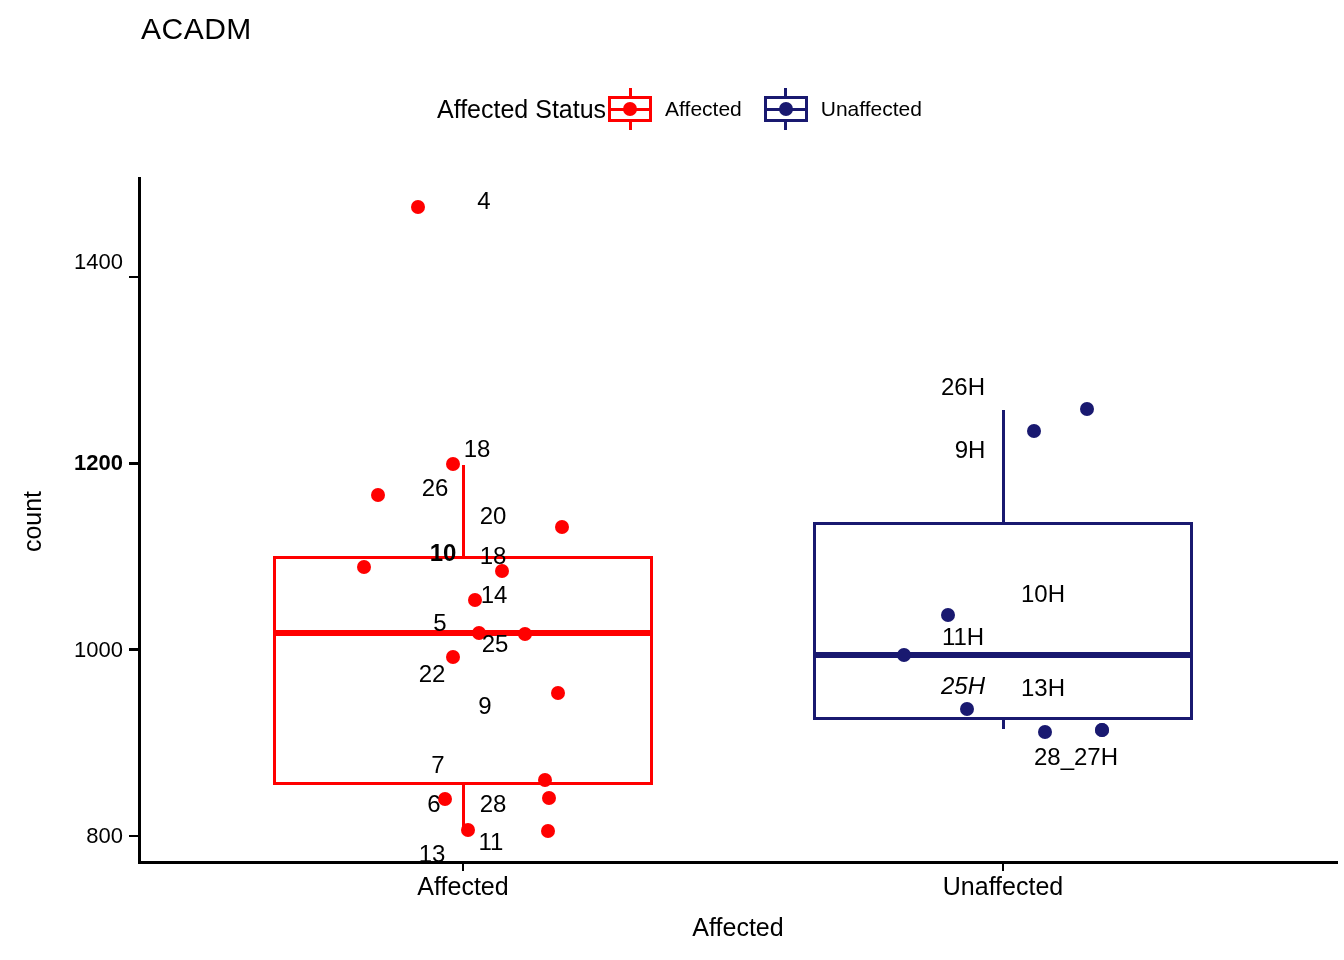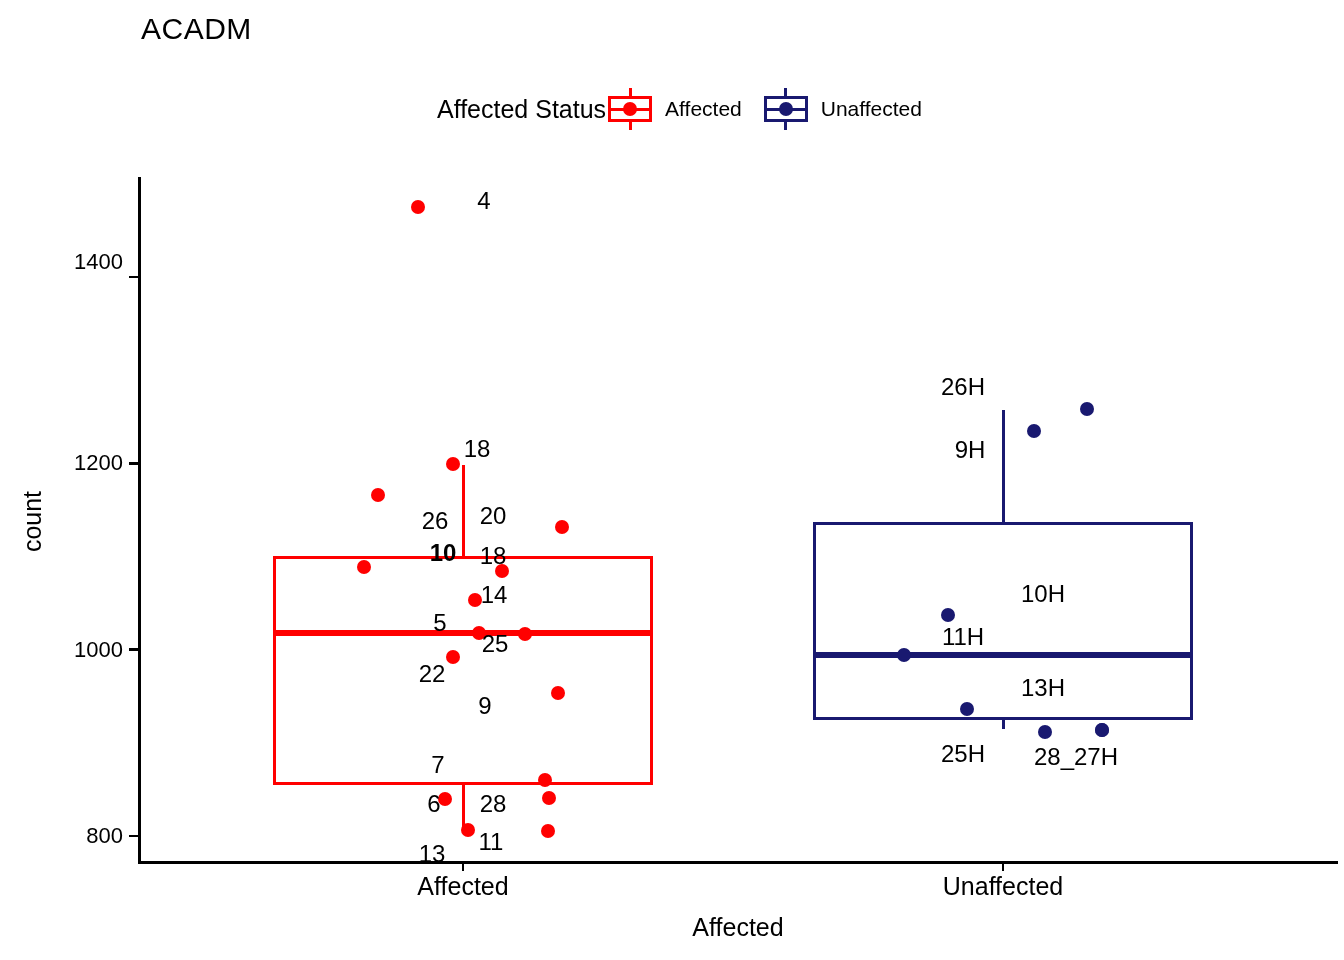--- a/index.html
+++ b/index.html
@@ -63,37 +63,37 @@
 
   <div class="abs axis-line" style="left:138px;top:177px;width:2.5px;height:686px;"></div>
   <div class="abs axis-line" style="left:138px;top:861px;width:1200px;height:2.5px;"></div>
 
   <div id="plot">
       <div class="abs" style="left: 129px; top: 834.75px; width: 9px; height: 2.5px; background: rgb(0, 0, 0);"></div>
       <div class="abs ytick-label" style="left: 33px; top: 823px; text-align: right;">800</div>
       <div class="abs" style="left: 129px; top: 648.41px; width: 9px; height: 2.5px; background: rgb(0, 0, 0);"></div>
       <div class="abs ytick-label" style="left: 33px; top: 636.66px;">1000</div>
       <div class="abs" style="left: 129px; top: 462.07px; width: 9px; height: 2.5px; background: rgb(0, 0, 0);"></div>
-      <div class="abs ytick-label" style="left: 33px; top: 450.32px;">1200</div>
+      <div class="abs ytick-label" style="left: 33px; top: 450.32px; font-weight: bold;">1200</div>
       <div class="abs" style="left: 129px; top: 275.73px; width: 9px; height: 2.5px; background: rgb(0, 0, 0);"></div>
       <div class="abs ytick-label" style="left: 33px; top: 249px;">1400</div>
       <div class="abs" style="left: 461.75px; top: 863px; width: 2.5px; height: 8px; background: rgb(0, 0, 0);"></div>
       <div class="abs xtick-label" style="left: 353px; top: 872px;">Affected</div>
       <div class="abs" style="left: 1001.75px; top: 863px; width: 2.5px; height: 8px; background: rgb(0, 0, 0);"></div>
       <div class="abs xtick-label" style="left: 893px; top: 872px;">Unaffected</div>
       <div class="abs whisker" style="left: 461.5px; top: 465.183px; height: 91.3066px; background: rgb(255, 0, 0);"></div>
       <div class="abs whisker" style="left: 461.5px; top: 784.756px; height: 45.6533px; background: rgb(255, 0, 0);"></div>
       <div class="abs gbox" style="left: 273px; top: 556.49px; width: 380px; height: 228.266px; border-color: rgb(255, 0, 0);"></div>
       <div class="abs median" style="left: 273px; top: 629.889px; width: 380px; height: 6px; background: rgb(255, 0, 0);"></div>
       <div class="abs dot" style="left: 411px; top: 200.102px; background: rgb(255, 0, 0);"></div>
       <div class="abs pt-label" style="left: 409px; top: 187px;">4</div>
       <div class="abs dot" style="left: 446px; top: 457.252px; background: rgb(255, 0, 0);"></div>
       <div class="abs pt-label" style="left: 402px; top: 435px;">18</div>
       <div class="abs dot" style="left: 371px; top: 487.998px; background: rgb(255, 0, 0);"></div>
-      <div class="abs pt-label" style="left: 360px; top: 474px; margin-top: 33px;">26</div>
+      <div class="abs pt-label" style="left: 360px; top: 474px;">26</div>
       <div class="abs dot" style="left: 555px; top: 519.676px; background: rgb(255, 0, 0);"></div>
       <div class="abs pt-label" style="left: 418px; top: 502px;">20</div>
       <div class="abs dot" style="left: 357px; top: 559.739px; background: rgb(255, 0, 0);"></div>
       <div class="abs pt-label" style="left: 368px; top: 539px; font-weight: bold;">10</div>
       <div class="abs dot" style="left: 495px; top: 564.397px; background: rgb(255, 0, 0);"></div>
       <div class="abs pt-label" style="left: 418px; top: 542px;">18</div>
       <div class="abs dot" style="left: 468px; top: 593.28px; background: rgb(255, 0, 0);"></div>
       <div class="abs pt-label" style="left: 419px; top: 581px;">14</div>
       <div class="abs dot" style="left: 472px; top: 625.889px; background: rgb(255, 0, 0);"></div>
       <div class="abs pt-label" style="left: 365px; top: 609px;">5</div>
@@ -121,18 +121,18 @@
       <div class="abs pt-label" style="left: 888px; top: 373px;">26H</div>
       <div class="abs dot" style="left: 1027px; top: 423.711px; background: rgb(25, 25, 112);"></div>
       <div class="abs pt-label" style="left: 895px; top: 436px;">9H</div>
       <div class="abs dot" style="left: 941px; top: 608.187px; background: rgb(25, 25, 112);"></div>
       <div class="abs pt-label" style="left: 968px; top: 580px;">10H</div>
       <div class="abs dot" style="left: 897px; top: 648.25px; background: rgb(25, 25, 112);"></div>
       <div class="abs pt-label" style="left: 888px; top: 623px;">11H</div>
       <div class="abs dot" style="left: 1038px; top: 724.65px; background: rgb(25, 25, 112);"></div>
       <div class="abs pt-label" style="left: 968px; top: 674px;">13H</div>
       <div class="abs dot" style="left: 960px; top: 702.289px; background: rgb(25, 25, 112);"></div>
-      <div class="abs pt-label" style="left: 888px; top: 740px;">25H</div>
+      <div class="abs pt-label" style="left: 888px; top: 672px; font-style: italic;">25H</div>
       <div class="abs dot" style="left: 1095px; top: 722.786px; background: rgb(25, 25, 112);"></div>
       <div class="abs pt-label" style="left: 1001px; top: 743px;">28_27H</div>
       <div class="abs dot" style="left: 1095px; top: 722.786px; background: rgb(25, 25, 112);"></div>
     </div>
 </div>
 
 </body></html>

